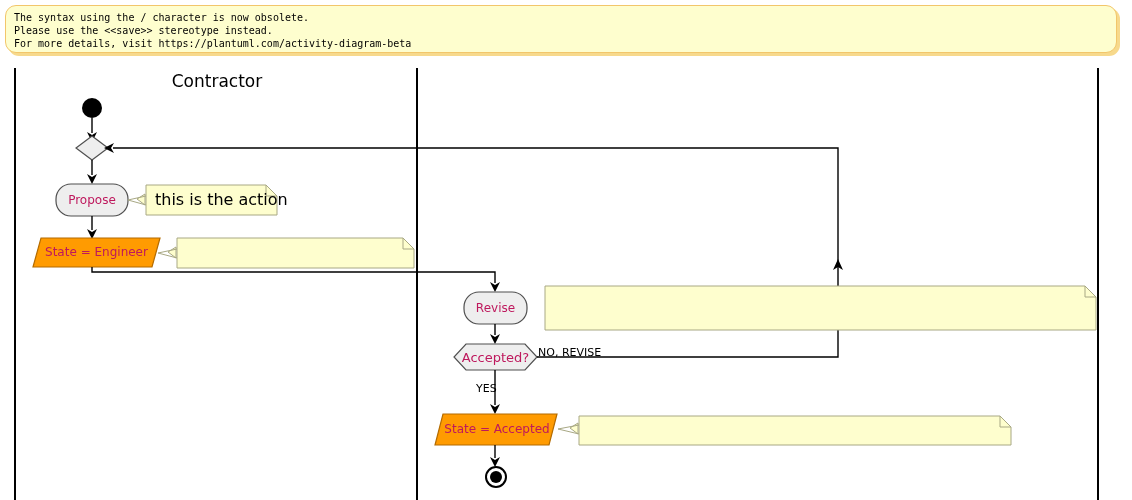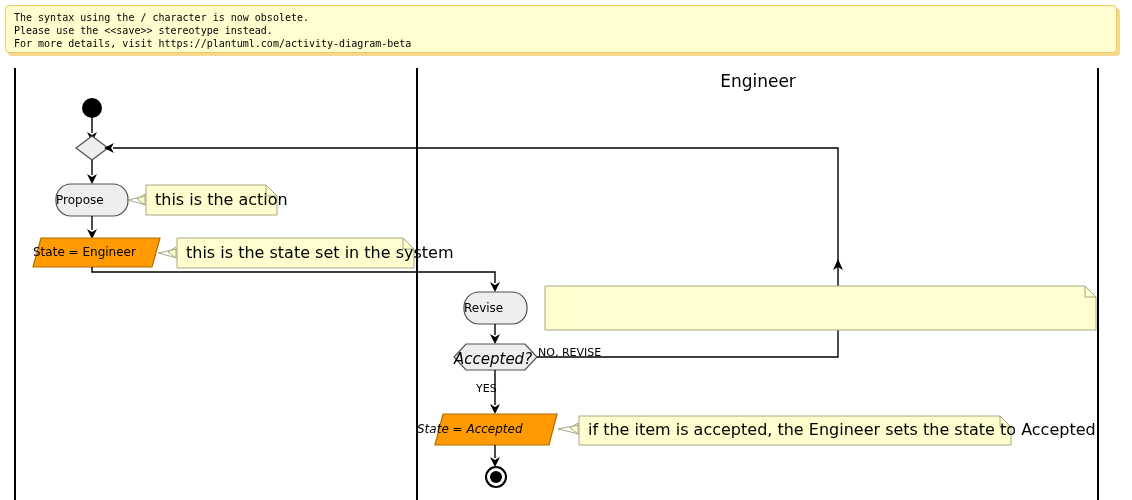--- a/index.html
+++ b/index.html
@@ -17,21 +17,21 @@
   }
   
   #warning-banner {
     position: absolute;
     left: 5px;
     top: 5px;
     width: 1112px;
     height: 48px;
     background: #FEFECE;
     border: 1px solid #F2C66B;
-    border-radius: 4px;
+    border-radius: 11px;
     box-sizing: border-box;
     box-shadow: 3px 3px 0 0 #F7D98C;
   }
   #warning-text {
     position: absolute;
     left: 8px;
     top: 5px;
     font-family: "DejaVu Sans Mono", monospace;
     font-size: 10px;
     line-height: 13px;
@@ -56,22 +56,23 @@
     position: absolute;
     left: 0;
     top: 0;
     width: 1132px;
     height: 500px;
   }
   
   .shape-label {
     position: absolute;
     font-size: 12px;
-    color: #000000;
+    color: #be185d;
     white-space: nowrap;
+    text-align: center;
   }
   .note-text {
     position: absolute;
     font-size: 16px;
     line-height: 16px;
     color: #000000;
     white-space: pre;
   }
   .edge-label {
     position: absolute;
@@ -88,21 +89,21 @@
   <div id="warning-banner">
     <div id="warning-text">The syntax using the / character is now obsolete.
 Please use the &lt;&lt;save&gt;&gt; stereotype instead.
 For more details, visit https://plantuml.com/activity-diagram-beta</div>
   </div>
 
   <div class="lane-border" style="left:14px;  top:68px; height:432px;"></div>
   <div class="lane-border" style="left:416px; top:68px; height:432px;"></div>
   <div class="lane-border" style="left:1097px;top:68px; height:432px;"></div>
 
-  <div class="lane-title" style="left:658px; top:71px; width:200px;">Engineer</div>
+  <div class="lane-title" style="left:117px; top:71px; width:200px;">Contractor</div>
 
   <svg id="canvas" viewBox="0 0 1132 500" xmlns="http://www.w3.org/2000/svg">
     <defs>
       <marker id="arrowDown" markerWidth="9" markerHeight="9" refX="4.5" refY="8" orient="auto-start-reverse" markerUnits="userSpaceOnUse">
         <path d="M0.5,0.5 L4.5,8 L8.5,0.5 L4.5,3 Z" fill="#000000"></path>
       </marker>
     </defs>
 
     <circle cx="92" cy="108" r="10" fill="#000000"></circle>
 
@@ -193,28 +194,26 @@
       <line x1="558" y1="429" x2="579" y2="434" stroke="#A8A884" stroke-width="1"></line>
     </g>
   </svg>
 
   <div class="shape-label" style="left:56px; top:193px; width:72px;">Propose</div>
 
   <div class="shape-label" style="left:33px; top:245px; width:127px;">State = Engineer</div>
 
   <div class="shape-label" style="left:464px; top:301px; width:63px;">Revise</div>
 
-  <div class="shape-label" style="left:454px; top:350px; width:83px; font-size:15px;font-style:italic;">Accepted?</div>
-
-  <div class="shape-label" style="left:417px; top:422px; width:122px;font-style:italic;">State = Accepted</div>
+  <div class="shape-label" style="left:454px; top:350px; width:83px; font-size:13px;">Accepted?</div>
+
+  <div class="shape-label" style="left:436px; top:422px; width:122px;">State = Accepted</div>
 
   <div class="edge-label" style="left:538px; top:346px;">NO, REVISE</div>
 
   <div class="edge-label" style="left:476px; top:382px;">YES</div>
 
   <div class="note-text" style="left:155px; top:192px;">this is the action</div>
 
-  <div class="note-text" style="left:186px; top:245px;">this is the state set in the system</div>
-
-
-  <div class="note-text" style="left:588px; top:422px;">if the item is accepted, the Engineer sets the state to Accepted</div>
+
+
 
 </div>
 
 </body></html>

